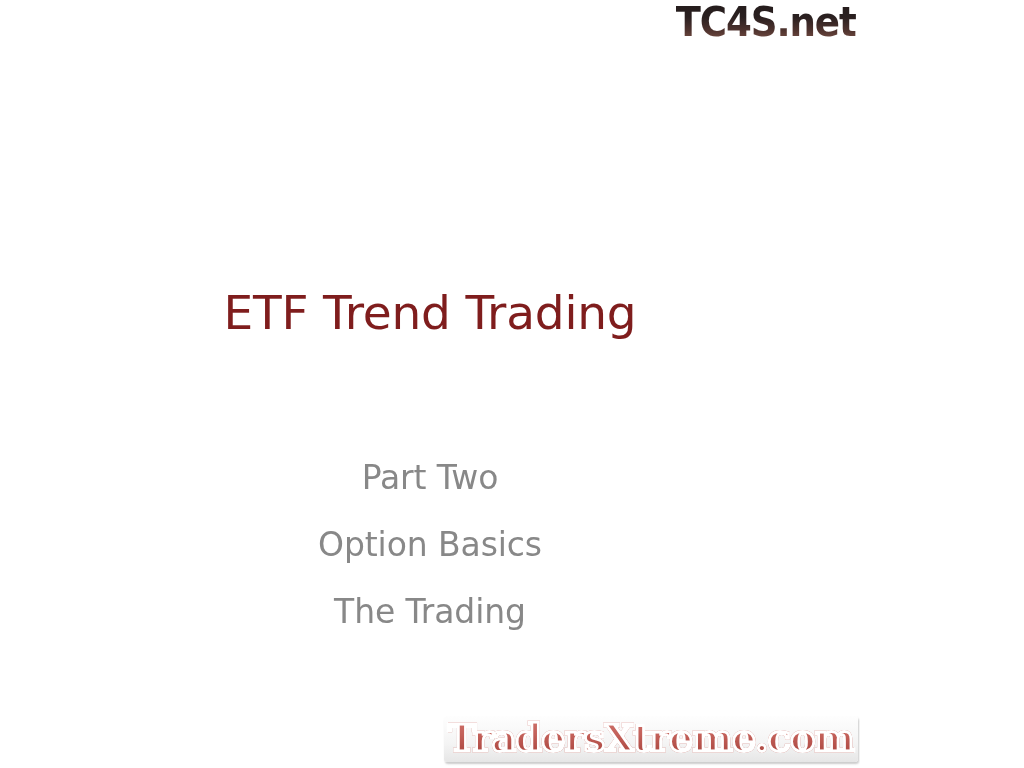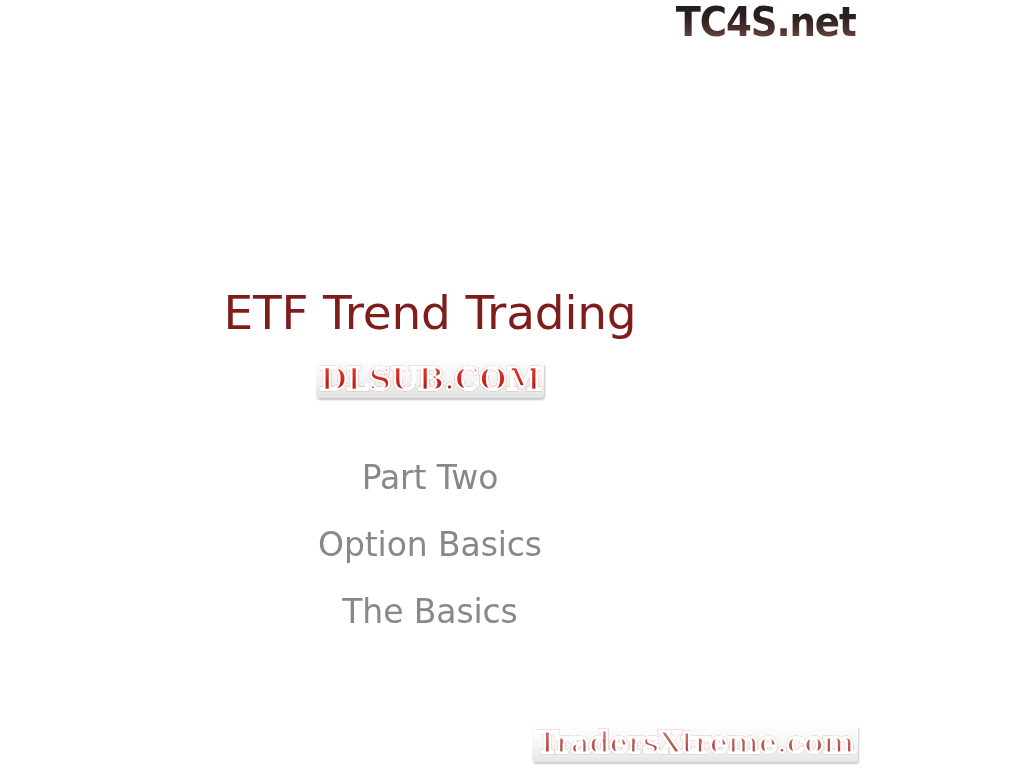--- a/index.html
+++ b/index.html
@@ -129,21 +129,21 @@
     position: relative;
     padding: 1px 4px 2px 4px;
     background: linear-gradient(to bottom, #fefefe 0%, #f4f4f4 60%, #e6e6e6 100%);
     border-radius: 3px;
     box-shadow: 1px 2px 2px rgba(95,95,95,0.32);
   }
   #brand-bottom .tx-text {
     display: block;
     font-family: "DejaVu Serif", serif;
     font-weight: bold;
-    font-size: 30px;
+    font-size: 38px;
     line-height: 1.12;
     letter-spacing: -0.8px;
     background: linear-gradient(to bottom, #d0736c 0%, #c4615a 40%, #b24e47 72%, #c9675f 100%);
     -webkit-background-clip: text;
     background-clip: text;
     color: transparent;
     -webkit-text-fill-color: transparent;
     paint-order: stroke fill;
     -webkit-text-stroke: 2.8px #ffffff;
     white-space: nowrap;
@@ -155,30 +155,25 @@
 <div id="slide">
 
   <div id="brand-top">
     <span class="glyphs">TC4S.net</span>
   </div>
 
   <div id="title-block">
     <span id="title-text">ETF Trend Trading</span>
   </div>
 
-  <div id="watermark-center">
-    <span class="wm-inner">
-      <span class="wm-text">DLSUB.COM</span>
-    </span>
-  </div>
 
   <div id="subtitle-block">
     <span class="sub-line">Part Two</span>
     <span class="sub-line">Option Basics</span>
-    <span class="sub-line">The Basics</span>
+    <span class="sub-line">The Trading</span>
   </div>
 
   <div id="brand-bottom">
     <span class="tx-inner">
       <span class="tx-text">TradersXtreme.com</span>
     </span>
   </div>
 
 </div>
 

